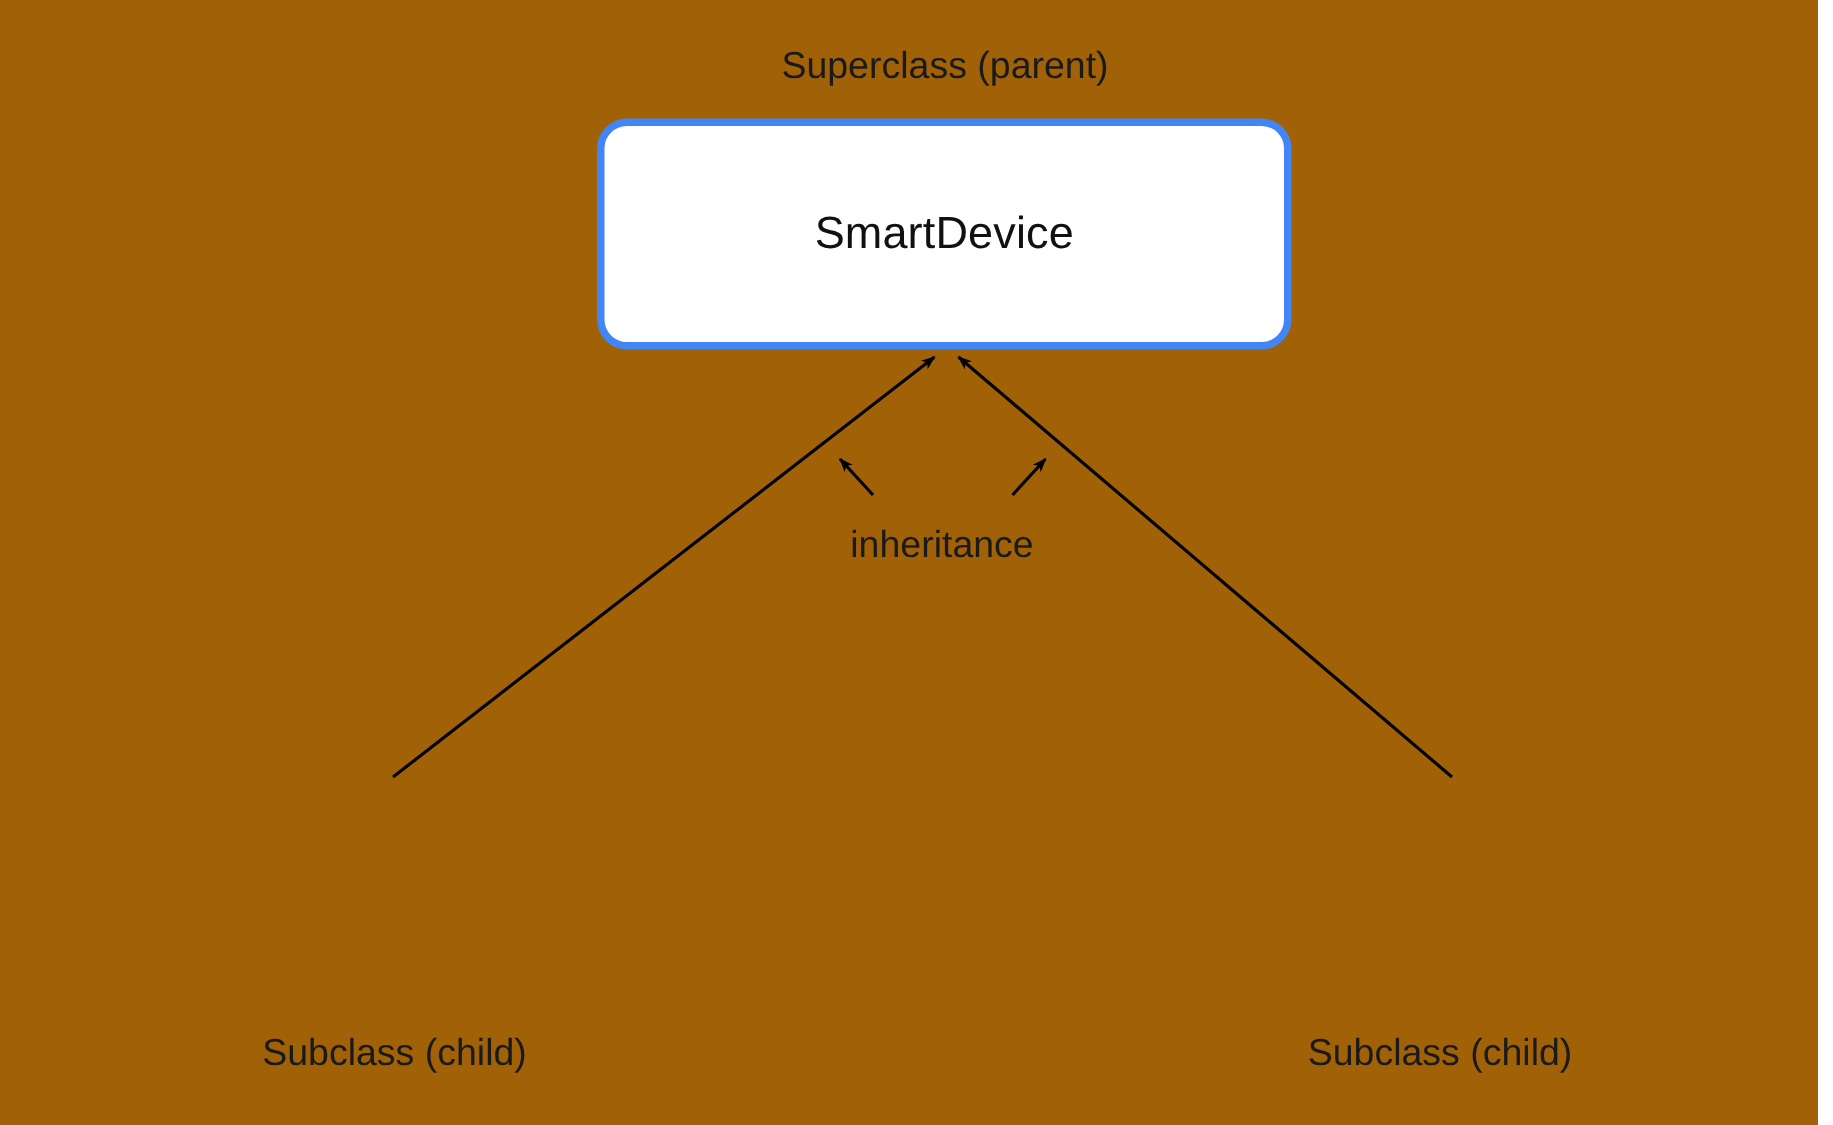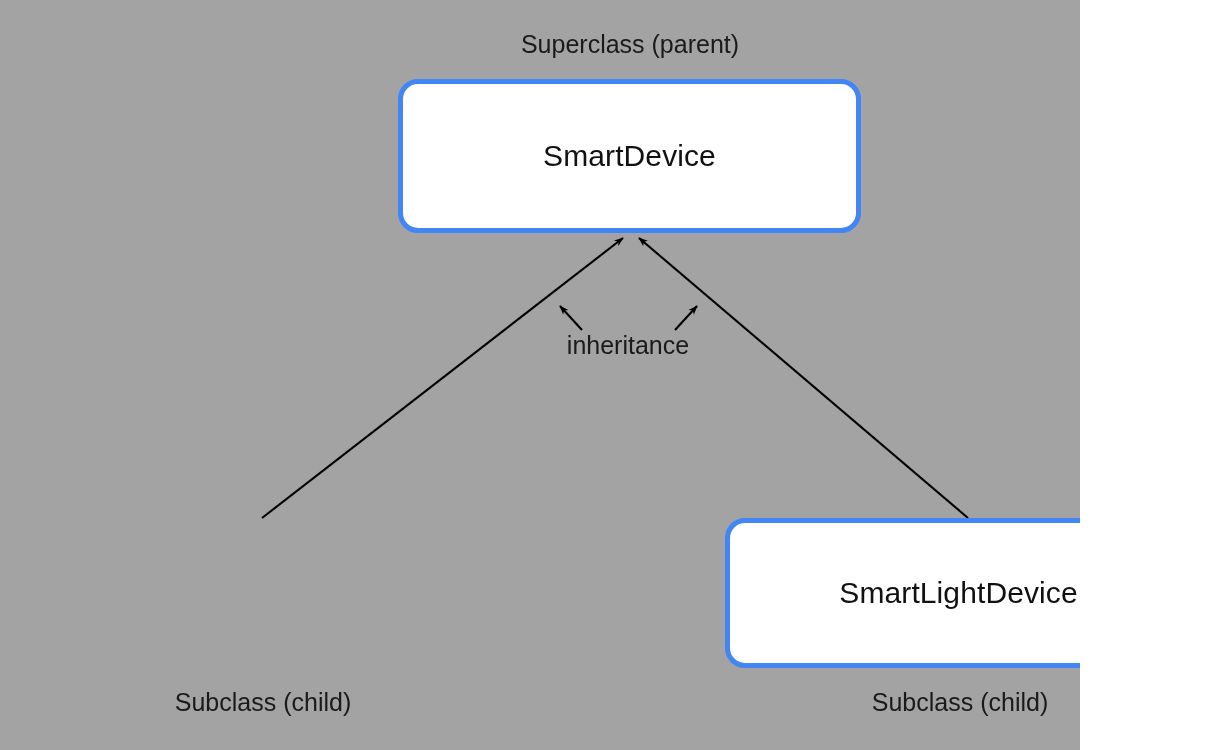--- a/index.html
+++ b/index.html
@@ -6,23 +6,23 @@
     margin: 0;
     padding: 0;
     background: #ffffff;
   }
   body {
     font-family: "Liberation Sans", sans-serif;
     color: #1a1a1a;
   }
   #canvas {
     position: relative;
-    width: 1080px;
+    width: 1212px;
     height: 750px;
-    background: #a3a3a3;
+    background: #a16207;
     overflow: hidden;
   }
   .edges {
     position: absolute;
     left: 0;
     top: 0;
     width: 1222px;
     height: 750px;
     pointer-events: none;
   }
@@ -77,21 +77,21 @@
     left: 725px;
     top: 518px;
     width: 467px;
     height: 150px;
   }
 
   
   #caption-superclass { left: 630px; top: 30px; }
   #caption-subclass-tv { left: 263px; top: 688px; }
   #caption-subclass-light { left: 960px; top: 688px; }
-  #label-inheritance { left: 628px; top: 331px; }
+  #label-inheritance { left: 628px; top: 349px; }
 </style>
 </head>
 <body>
 
 <div id="canvas">
 
   <svg class="edges" viewBox="0 0 1222 750" width="1222" height="750" aria-hidden="true">
     <defs>
       <marker id="arrowhead" markerWidth="11" markerHeight="11" refX="9.2" refY="4" orient="auto" markerUnits="userSpaceOnUse">
         <path d="M0.6,0.4 L10,4 L0.6,7.6 L3.1,4 Z" fill="#000000"></path>
@@ -115,19 +115,16 @@
 
   <div class="node" id="node-superclass">
     <span class="node-label">SmartDevice</span>
   </div>
 
   <div class="edge-label" id="label-inheritance">inheritance</div>
 
 
   <div class="caption" id="caption-subclass-tv">Subclass (child)</div>
 
-  <div class="node" id="node-subclass-light">
-    <span class="node-label">SmartLightDevice</span>
-  </div>
 
   <div class="caption" id="caption-subclass-light">Subclass (child)</div>
 
 </div>
 
 </body></html>

